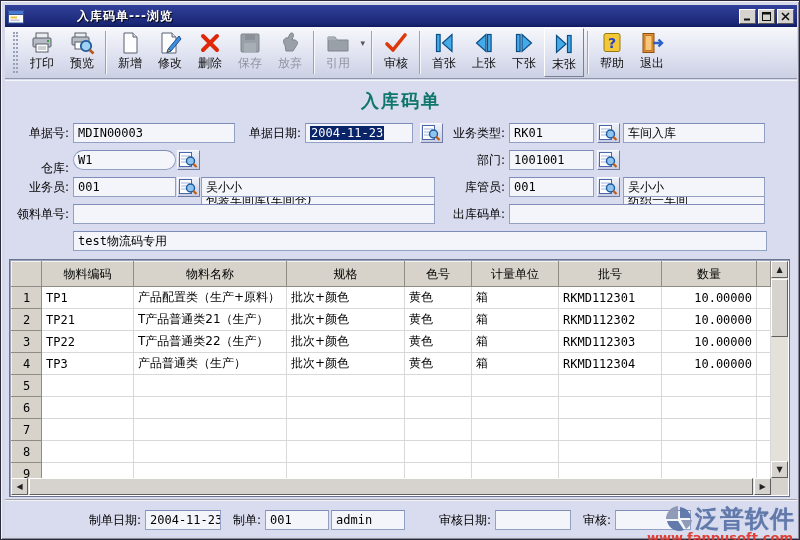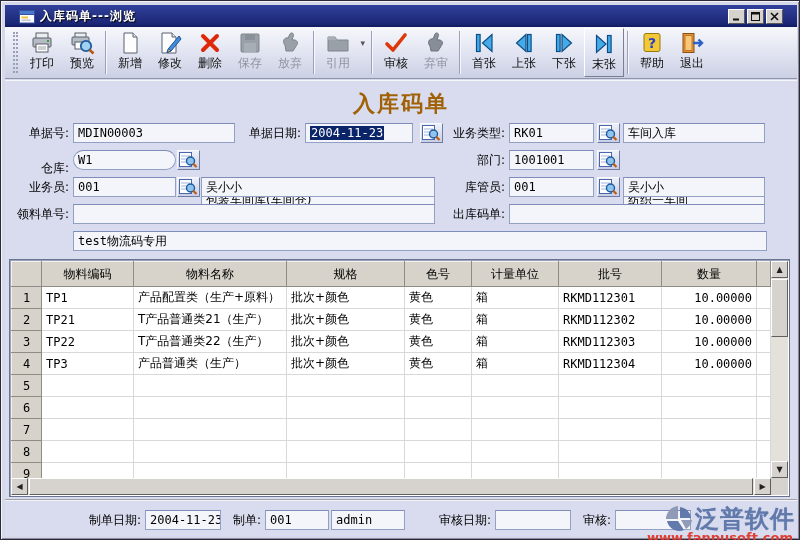--- a/index.html
+++ b/index.html
@@ -6,21 +6,21 @@
   html,body { width:800px; height:540px; font-family:"DejaVu Sans",sans-serif; }
   body { background:#808080; }
 
   .window { position:relative; width:800px; height:540px;
     background:#d6d9ea; border:1px solid #2a2a3a; padding:3px;
     box-shadow: inset 1px 1px 0 #f4f4f8, inset -1px -1px 0 #8a8a9a; }
 
   
   .titlebar { position:absolute; left:4px; top:4px; width:792px; height:22px;
     background:linear-gradient(180deg,#31409a 0%,#1b2776 85%,#101a5e 100%);
-    display:flex; align-items:center; padding:0 14px; }
+    display:flex; align-items:center; padding:0 3px;gap:48px; }
   .titlebar .wicon { width:17px; height:15px; margin-right:4px; flex:0 0 auto; }
   .titlebar .wtitle { color:#fff; font-size:12px; font-weight:bold; letter-spacing:1px;
     text-shadow:1px 1px 1px #000; flex:1; white-space:nowrap; overflow:hidden; }
   .wbtns { display:flex; gap:2px; }
   .wbtn { width:17px; height:15px; background:#d6d3ce;
     border:1px solid; border-color:#fff #5a5a5a #5a5a5a #fff;
     display:flex; align-items:center; justify-content:center;
     font-size:10px; line-height:1; color:#111; font-family:"DejaVu Sans Mono",monospace; }
 
   
@@ -37,21 +37,21 @@
   .tbtn .tlabel { font-size:12px; color:#101010; line-height:14px; white-space:nowrap; }
   .tbtn.tdis .tlabel { color:#8f93a2; }
   .tbtn.tact { border:1px solid; border-color:#fff #7a7f96 #7a7f96 #fff; }
   .tbtn .tdrop { position:absolute; right:-7px; top:10px; font-size:9px; color:#555; }
   .tbtn.refbtn { margin-right:10px; }
 
   
   .client { position:absolute; left:4px; top:79px; width:792px; height:419px;
     background:#d9dcee; border-top:1px solid #f6f7fb; }
   .form-title { position:absolute; left:0; top:8px; width:100%; text-align:center;
-    font-size:22px; font-weight:bold; color:#a16207; letter-spacing:2px; }
+    font-size:18px; font-weight:bold; color:#0f766e; letter-spacing:2px; }
   .lbl { position:absolute; height:20px; font-size:12px; color:#000;
     text-align:right; line-height:20px; white-space:nowrap; }
   .fld { position:absolute; height:20px; background:#f4f5fb;
     border:1px solid #92a0c4; border-top-color:#7e8cba; padding:0 4px;
     font:12px "DejaVu Sans Mono","DejaVu Sans",monospace; line-height:18px;
     color:#000; overflow:hidden; white-space:nowrap; }
   .fld.zh { font-family:"DejaVu Sans",sans-serif; }
   .fld .sel { background:#0a246a; color:#fff; padding:0 1px; }
   .lkp { position:absolute; width:23px; height:20px;
     background:linear-gradient(180deg,#eef1f8,#c9cfe4);
@@ -220,28 +220,20 @@
         <span class="tdrop">▾</span>
       </div>
       <span class="tsep"></span>
       <div class="tbtn">
         <span class="ticon">
           <svg viewBox="0 0 26 24">
             <path d="M4 13 L10 19 L22 4" stroke="#dd3808" stroke-width="3.6" fill="none" stroke-linecap="round" stroke-linejoin="round"></path>
           </svg>
         </span>
         <span class="tlabel">审核</span>
-      </div>
-      <div class="tbtn tdis">
-        <span class="ticon">
-          <svg viewBox="0 0 26 24">
-            <path d="M7 15 C4 12 6 7 10 8 L12 3 C13 1 16 2 15.5 4.5 L14 9 C19 8 21 12 18.5 14.5 L15 20 L8 20 Z" fill="#888e98" stroke="#6e7480"></path>
-          </svg>
-        </span>
-        <span class="tlabel">弃审</span>
       </div>
       <span class="tsep"></span>
       <div class="tbtn">
         <span class="ticon">
           <svg viewBox="0 0 26 24">
             <g fill="#44aae8" stroke="#0b4d86" stroke-width="1.2">
               <rect x="5.5" y="3.5" width="3.6" height="17"></rect>
               <path d="M21 3.5 L11.5 12 L21 20.5 Z"></path>
             </g>
           </svg>

